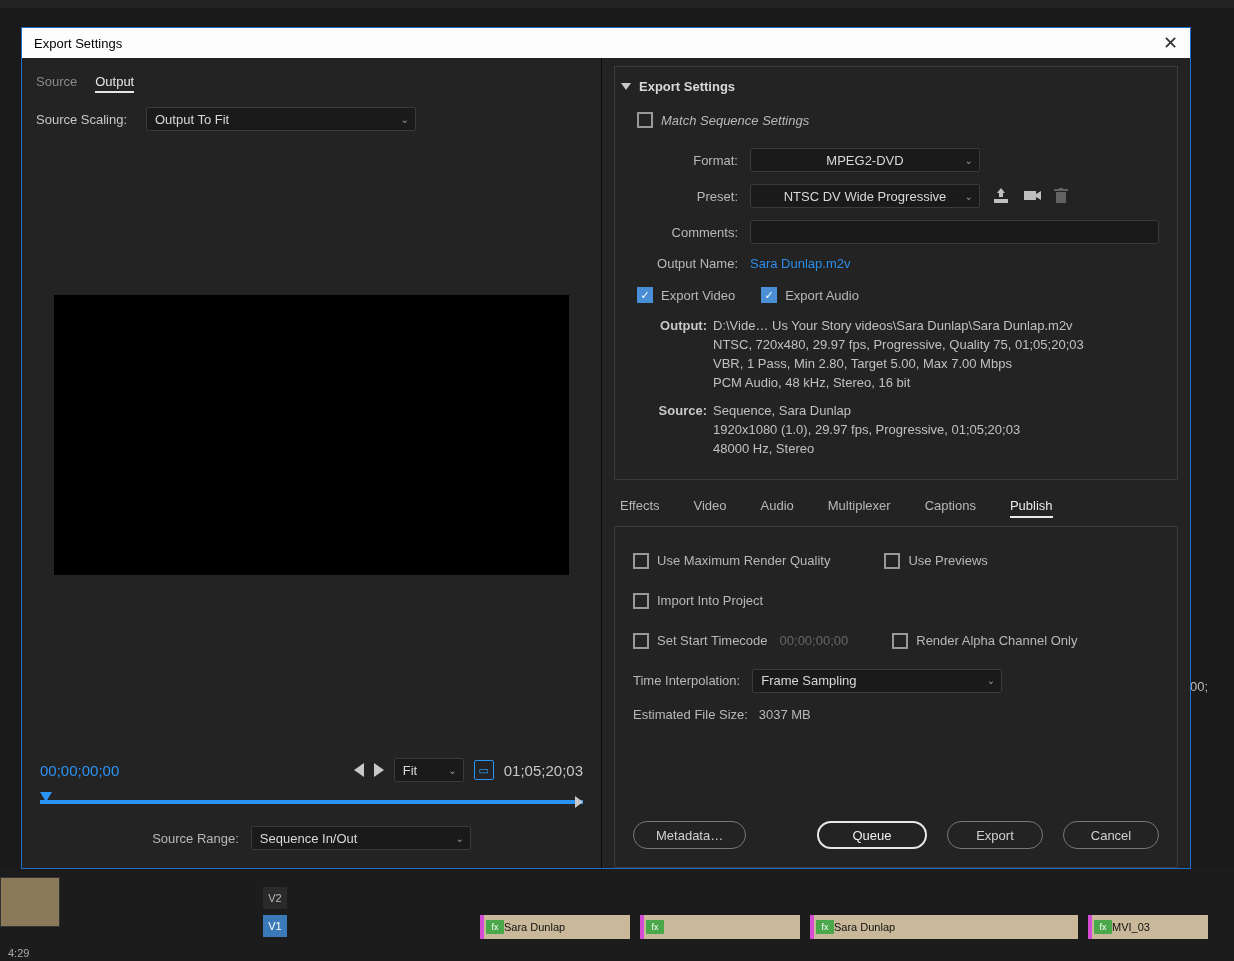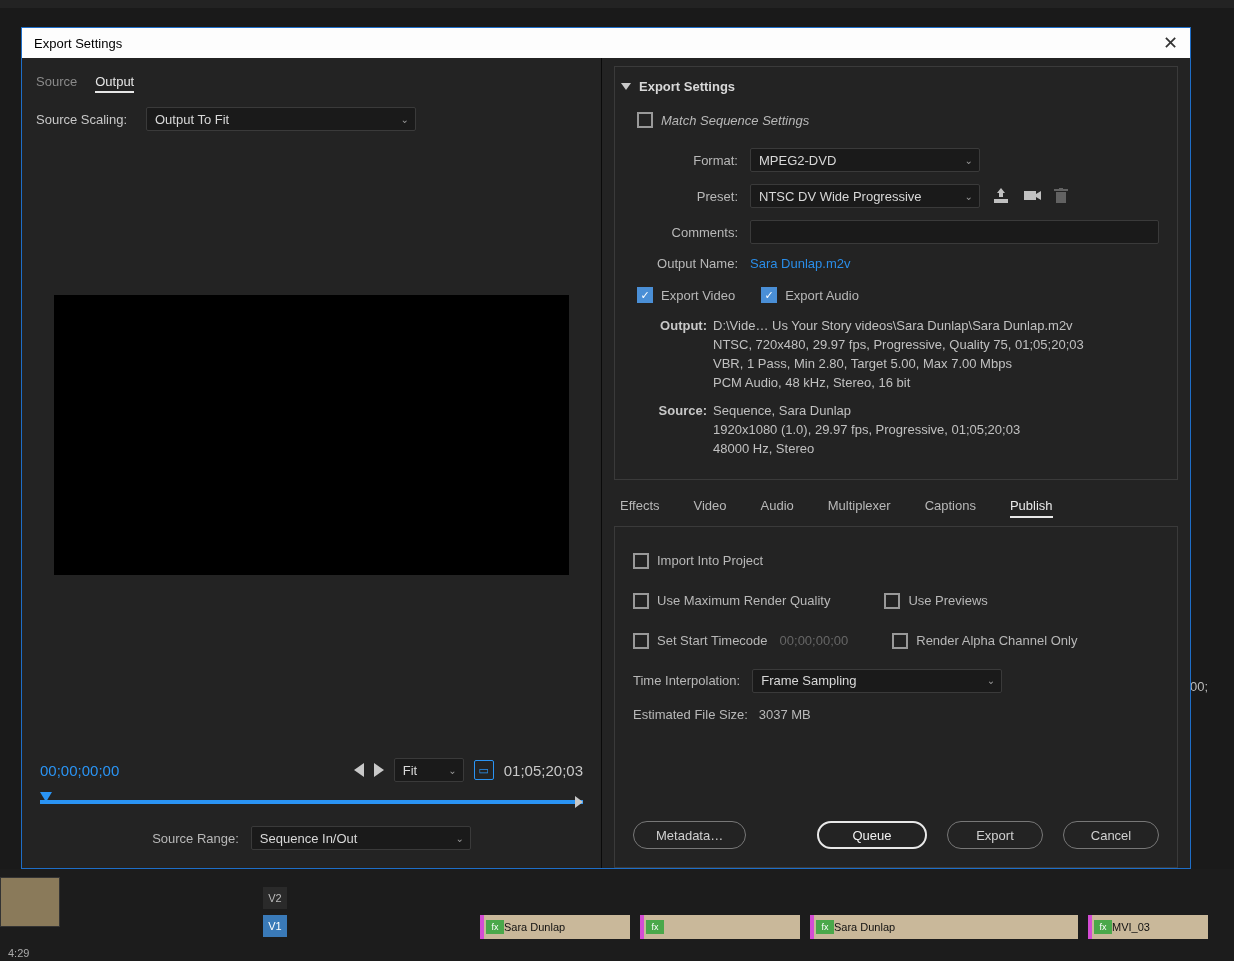--- a/index.html
+++ b/index.html
@@ -61,21 +61,21 @@
 
 .es-panel { border:1px solid #3a3a3a; padding:12px 18px 20px 18px; margin:0 0 10px 0;}
 .es-head { display:flex; align-items:center; gap:8px; margin:0 0 14px -18px;}
 .chevd { display:inline-block; width:0;height:0;border-left:5px solid transparent;border-right:5px solid transparent;border-top:7px solid #c8c8c8;}
 .section-title { font-weight:600; color:#d8d8d8;}
 .check-row { display:flex; align-items:center; gap:8px; padding:4px 0;}
 .chk { width:16px;height:16px;border:2px solid #999;display:inline-flex;align-items:center;justify-content:center;font-size:11px;color:#fff;}
 .chk.on{background:#4a8fd6;border-color:#4a8fd6;}
 .form-row{display:flex;align-items:center;gap:12px;padding:6px 0;}
 .form-label{width:105px;text-align:right;color:#b8b8b8;}
-.select-wide{flex:0 0 230px;}
+.select-wide{flex:0 0 230px;justify-content:center;}
 .link-blue{color:#2a8de8;}
 .summary-block{margin-left:20px;font-size:13px;line-height:1.45;}
 .summary-block .sum-row{display:flex;gap:6px;margin-top:4px;}
 .summary-block .sum-lab{width:54px;text-align:right;font-weight:600;color:#c8c8c8;}
 .summary-block .sum-txt{flex:1;color:#c0c0c0;}
 
 .right-tabs{display:flex;gap:34px;padding:8px 6px;}
 .right-tabs span{color:#b8b8b8;}
 .right-tabs .active{color:#e8e8e8;border-bottom:2px solid #e8e8e8;padding-bottom:3px;}
 
@@ -250,32 +250,32 @@
         <span>Audio</span>
         <span>Multiplexer</span>
         <span>Captions</span>
         <span class="active">Publish</span>
       </div>
 
       <div class="opt-panel">
         <div class="opt-row">
           <span class="check-row">
               <span class="chk"></span>
+              <span>Use Maximum Render Quality</span>
+            </span>
+          <span style="width:30px;"></span>
+          <span class="check-row">
+              <span class="chk"></span>
+              <span>Use Previews</span>
+            </span>
+        </div>
+        <div class="opt-row">
+          <span class="check-row">
+              <span class="chk"></span>
               <span>Import Into Project</span>
-            </span>
-        </div>
-        <div class="opt-row">
-          <span class="check-row">
-              <span class="chk"></span>
-              <span>Use Maximum Render Quality</span>
-            </span>
-          <span style="width:30px;"></span>
-          <span class="check-row">
-              <span class="chk"></span>
-              <span>Use Previews</span>
             </span>
         </div>
         <div class="opt-row">
           <span class="check-row">
               <span class="chk"></span>
               <span>Set Start Timecode</span>
             </span>
           <span class="ghost-text">00;00;00;00</span>
           <span style="width:20px;"></span>
           <span class="check-row">

